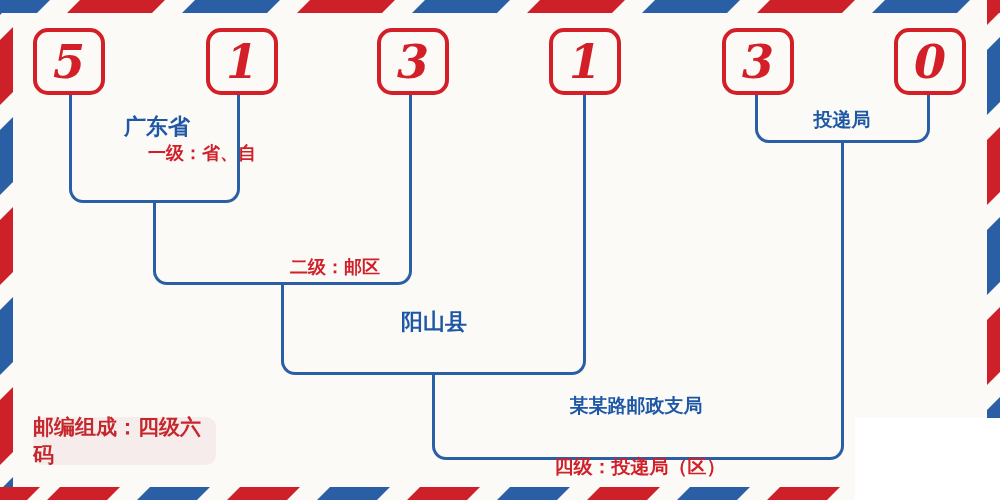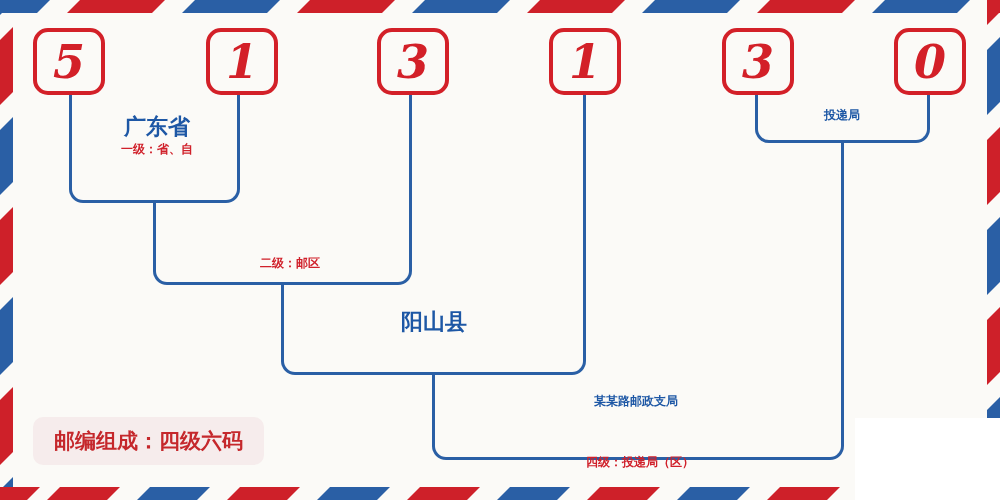--- a/index.html
+++ b/index.html
@@ -47,24 +47,24 @@
   .vline{position:absolute; width:3px; background:#2a5fa5;}
   .curve{
     position:absolute; box-sizing:border-box;
     border-left:3px solid #2a5fa5; border-right:3px solid #2a5fa5; border-bottom:3px solid #2a5fa5;
     border-radius:0 0 14px 14px;
   }
   
   .lbl{position:absolute; transform:translateX(-50%); white-space:nowrap; font-weight:bold; line-height:1.15;}
   .lbl-blue{color:#1d57a5;}
   .lbl-red{color:#d0202a;}
-  .fs22{font-size:22px;} .fs19{font-size:12px;} .fs18{font-size:12px;}
+  .fs22{font-size:22px;} .fs19{font-size:19px;} .fs18{font-size:18px;margin-left:45px;}
   
   .badge{
-    position:absolute; left:33px; top:417px; width:231px; height:48px;
+    position:absolute; left:33px; top:417px; width:183px; height:48px;
     background:#f6ecec; border-radius:10px;
     display:flex; align-items:center; justify-content:center;
   }
   .badge span{
     color:#c5282c; font-weight:bold; font-size:21px;
     font-family:"DejaVu Serif", serif;
   }
   
   .white-patch{position:absolute; left:855px; top:418px; width:145px; height:82px; background:#ffffff;}
 </style>

